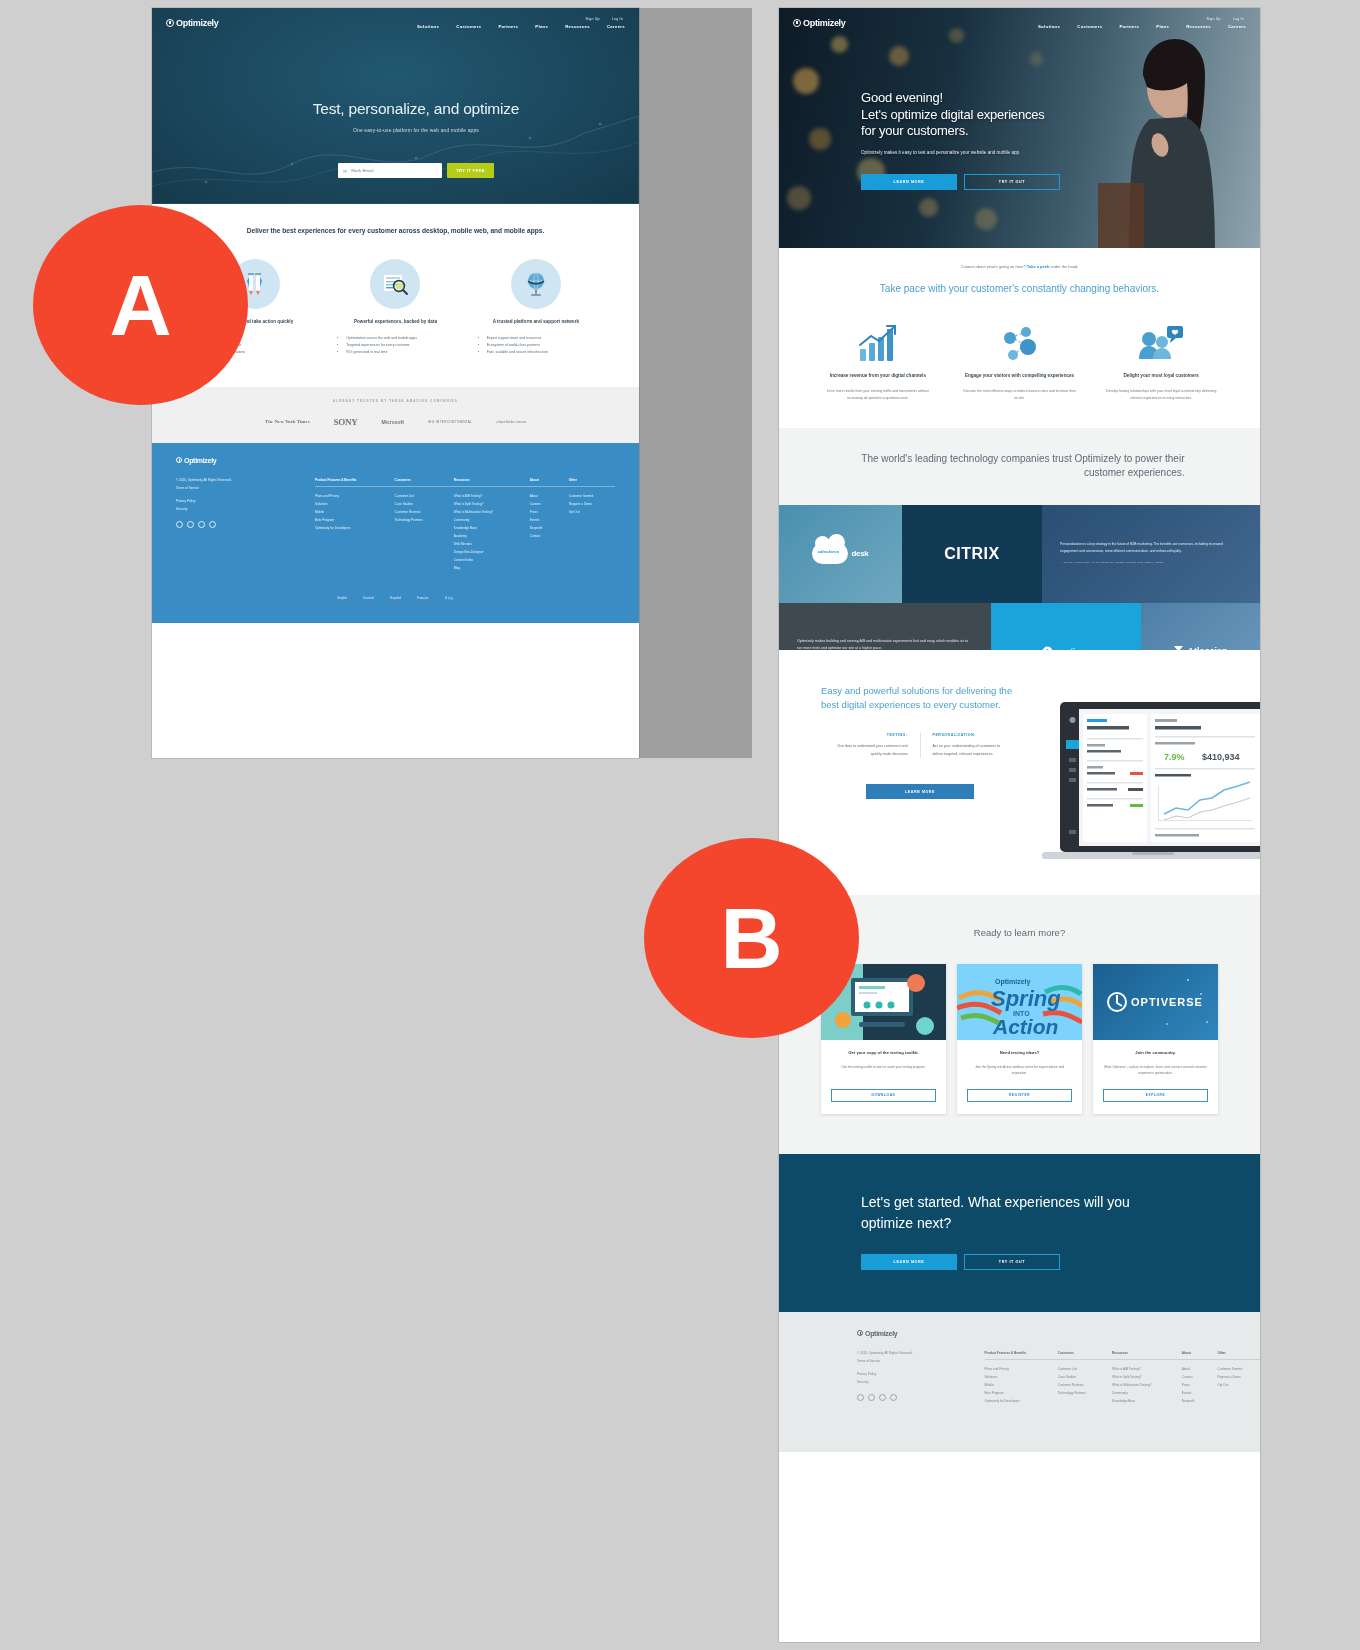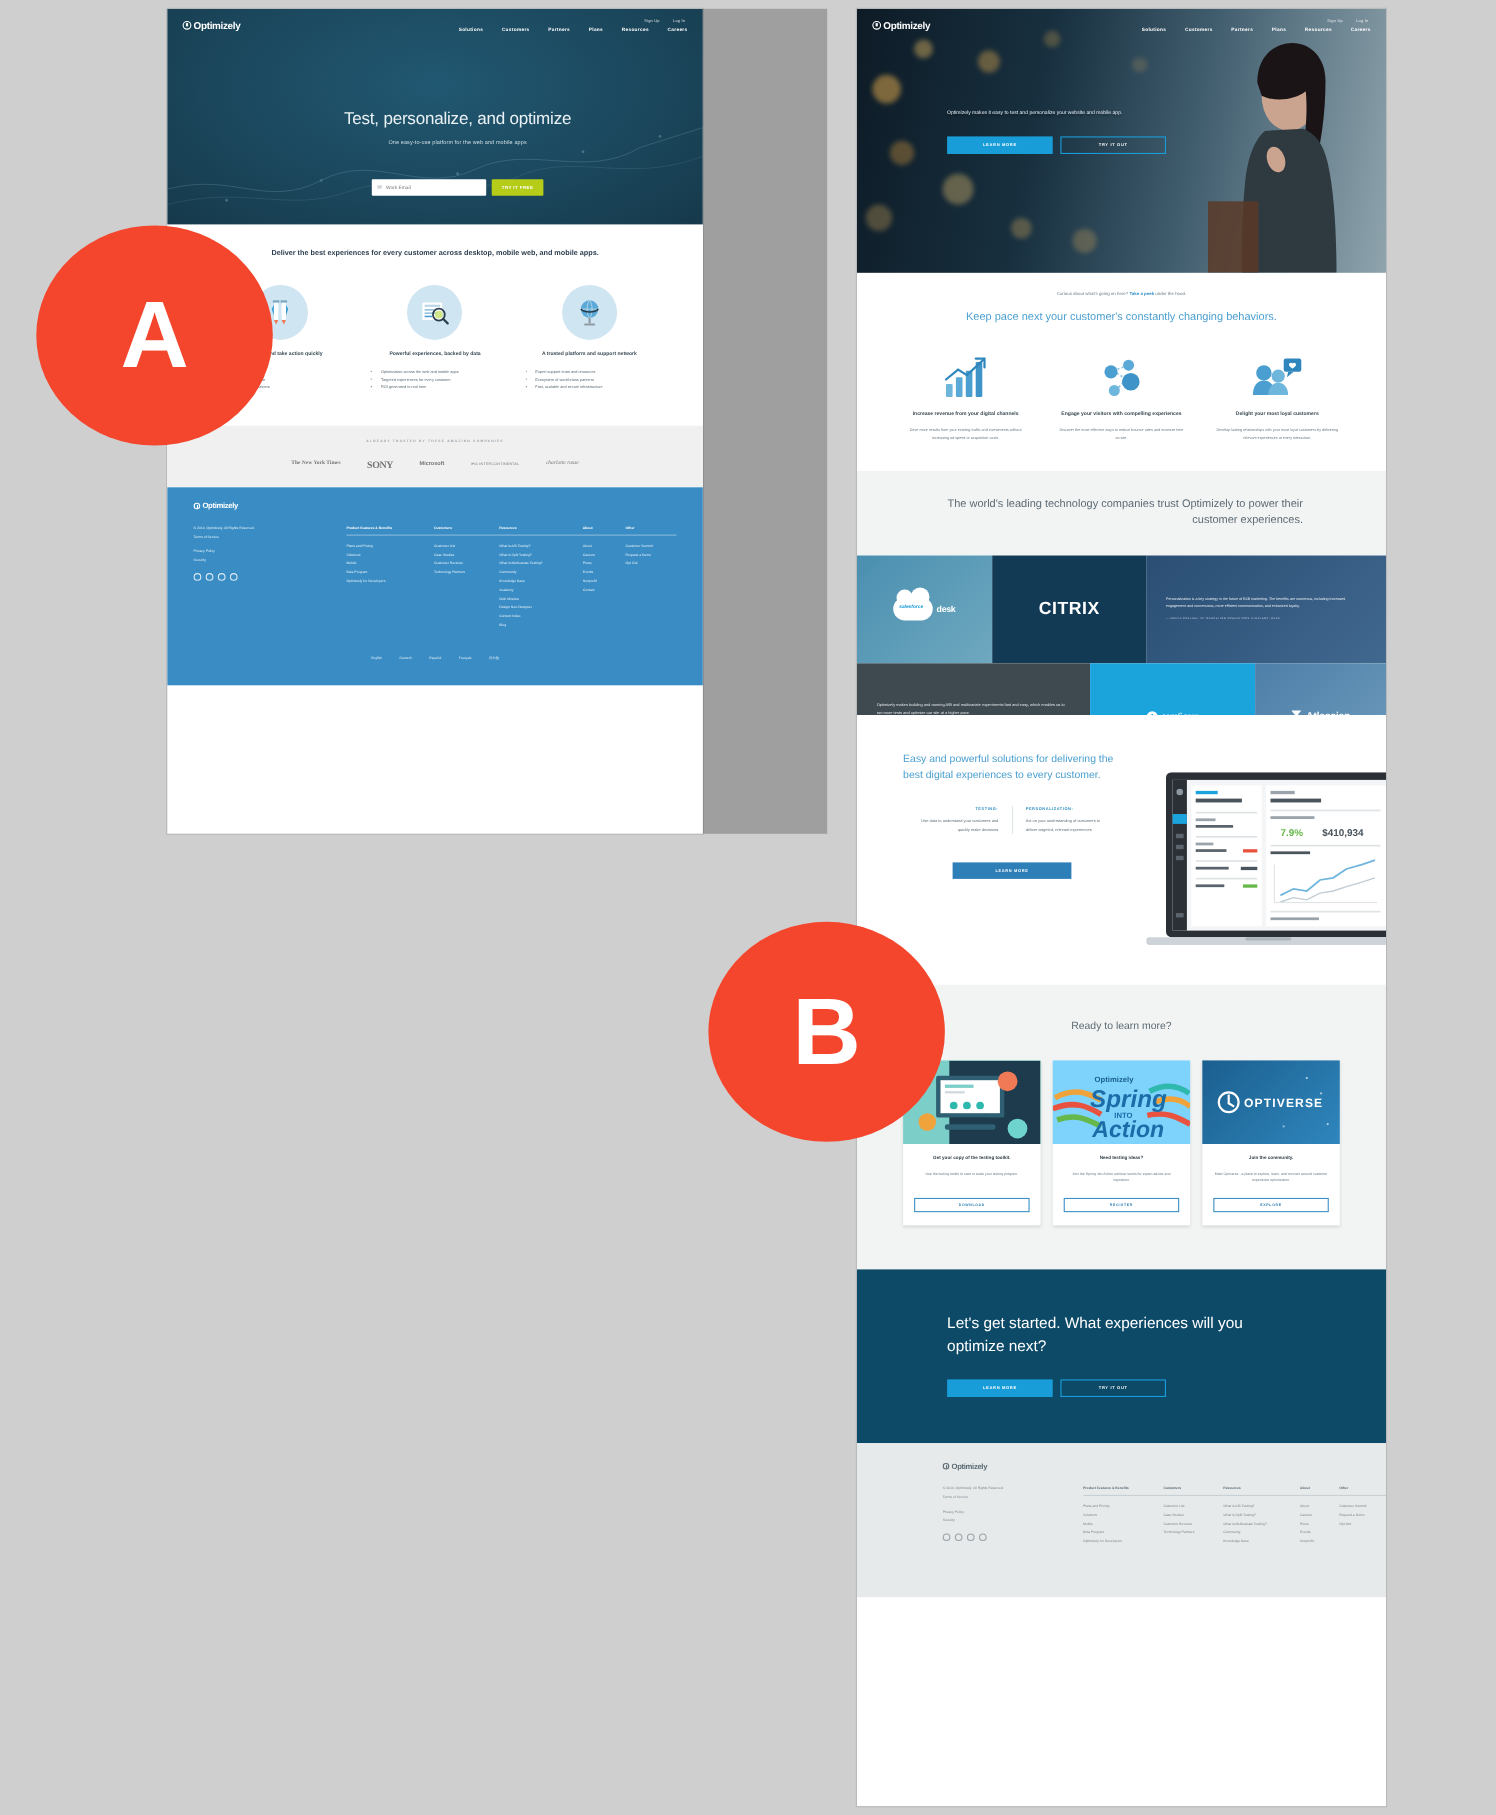--- a/index.html
+++ b/index.html
@@ -460,35 +460,40 @@
         <div class="navlinks">
           <span>Solutions</span>
           <span>Customers</span>
           <span>Partners</span>
           <span>Plans</span>
           <span>Resources</span>
           <span>Careers</span>
         </div>
       </div>
       <div class="heroB-inner">
+        <h1>
+          <span>Good evening!</span><br>
+          <span>Let's optimize digital experiences</span><br>
+          <span>for your customers.</span>
+        </h1>
         <div class="sub">Optimizely makes it easy to test and personalize your website and mobile app.</div>
         <div class="btnrow">
           <button class="btn-solid">LEARN MORE</button>
           <button class="btn-out">TRY IT OUT</button>
         </div>
       </div>
     </div>
 
     <div class="sec2">
       <div class="peek">
         <span>Curious about what's going on here?</span>
         <a href="#">Take a peek</a>
         <span>under the hood.</span>
       </div>
-      <h2>Keep pace next your customer's constantly changing behaviors.</h2>
+      <h2>Take pace with your customer's constantly changing behaviors.</h2>
       <div class="colsB">
         <div class="colB">
           <div class="ico">
             <svg width="44" height="40" viewBox="0 0 44 40">
                 <rect x="4" y="26" width="6" height="12" rx="1" fill="#6fb6dd"></rect>
                 <rect x="13" y="20" width="6" height="18" rx="1" fill="#5aa9d6"></rect>
                 <rect x="22" y="14" width="6" height="24" rx="1" fill="#4a9fd0"></rect>
                 <rect x="31" y="6" width="6" height="32" rx="1" fill="#3e93c8"></rect>
                 <path d="M4 22L15 13l8 5L38 4" stroke="#2f86bd" stroke-width="2" fill="none" stroke-linecap="round"></path>
                 <path d="M31 3h8v8" stroke="#2f86bd" stroke-width="2" fill="none" stroke-linecap="round"></path>

